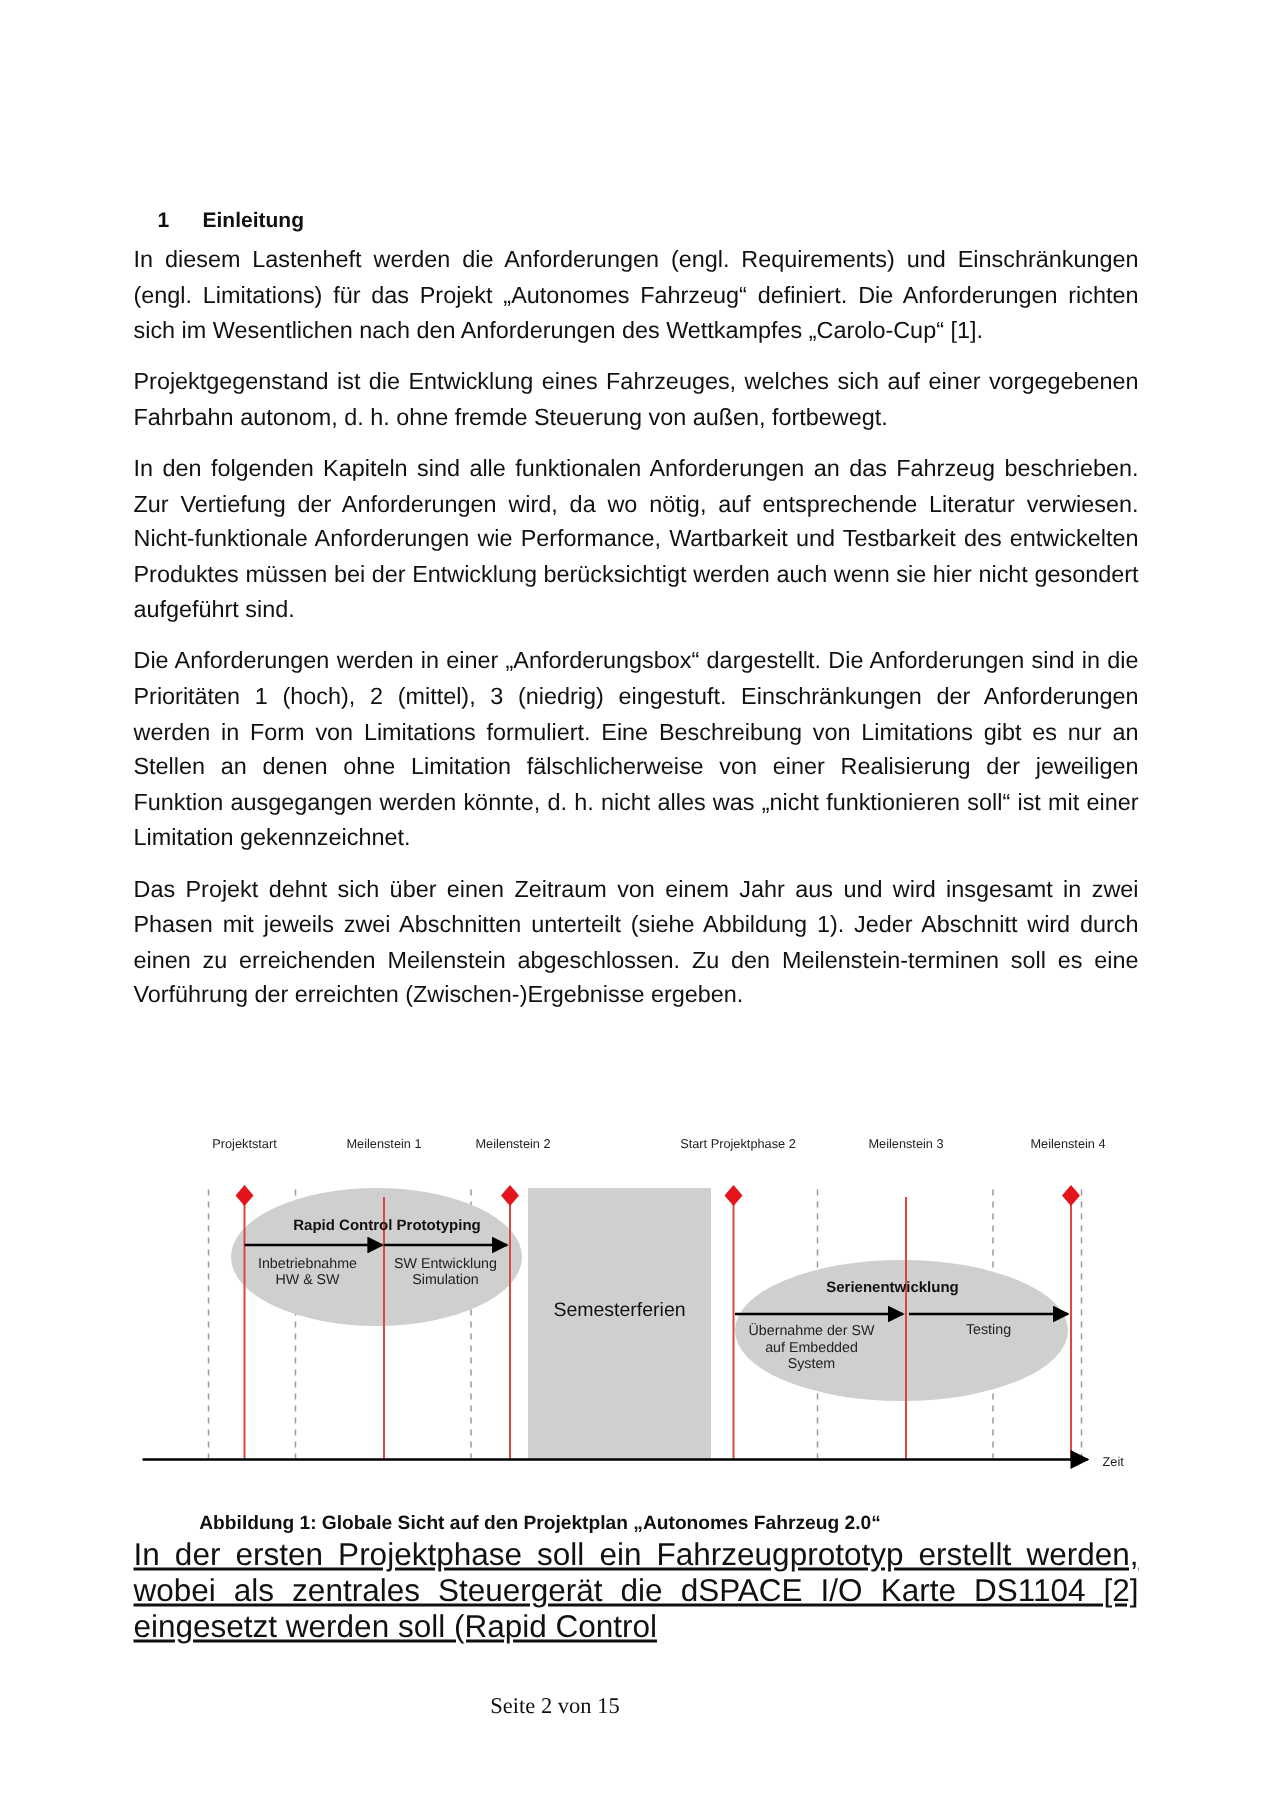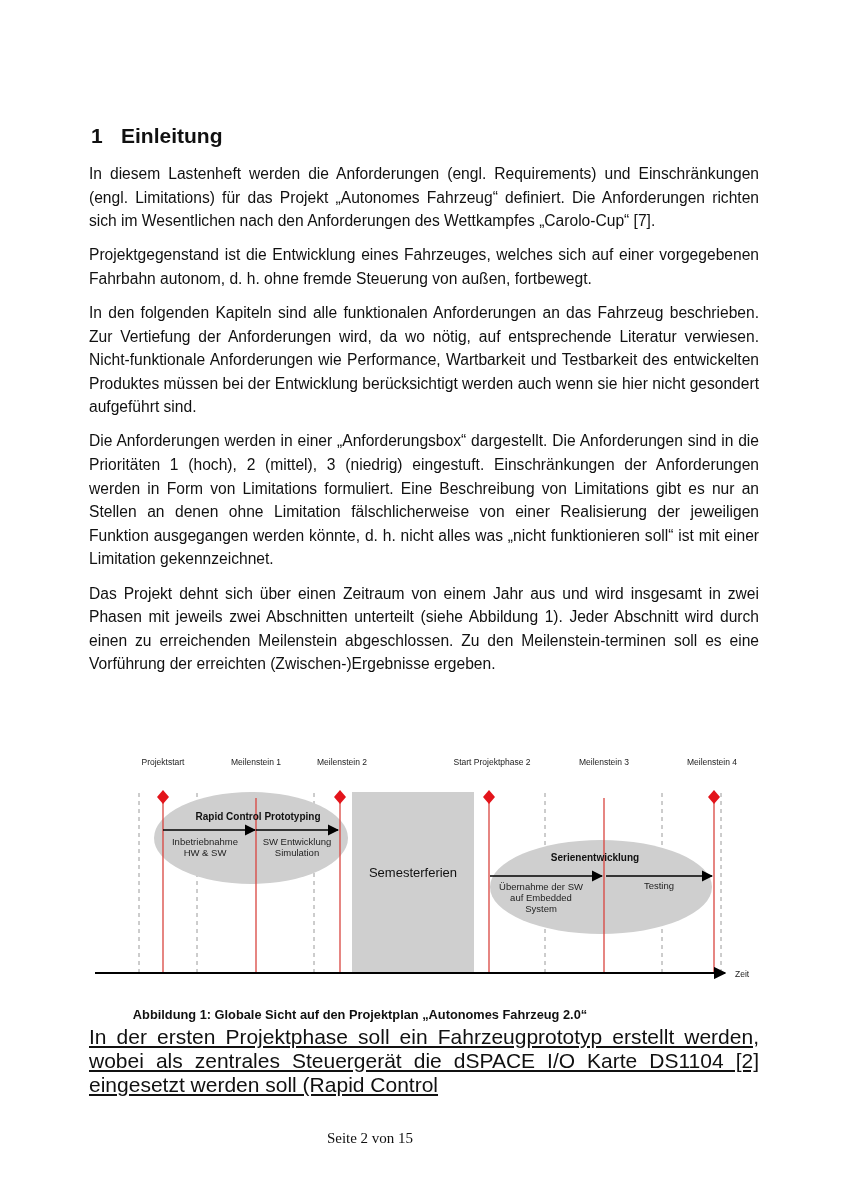--- a/index.html
+++ b/index.html
@@ -1,17 +1,17 @@
 <!DOCTYPE html>
 <html><head>
 <meta charset="utf-8">
 <style>
   html,body{margin:0;padding:0;background:#fff;}
   body{width:848px;height:1200px;position:relative;overflow:hidden;font-family:"Liberation Sans",sans-serif;color:#111;}
-  .heading{position:absolute;left:89px;top:122px;font-size:21px;font-weight:bold;margin:2px;}
+  .heading{position:absolute;left:89px;top:122px;font-size:14px;font-weight:bold;margin:16px;}
   .heading .num{display:inline-block;width:30px;}
   .body{position:absolute;left:89px;width:670px;font-size:15.6px;line-height:23.6px;text-align:justify;}
   .body p{margin:0 0 10.5px 0;}
   .diagram{position:absolute;left:0;top:740px;width:848px;height:260px;}
   .caption{position:absolute;left:0;width:720px;top:1007px;text-align:center;font-size:12.8px;font-weight:bold;}
   .after{position:absolute;left:89px;width:670px;top:1025px;font-size:21px;line-height:24px;text-align:justify;text-decoration:underline;}
   .after p{margin:0;}
   .footer{position:absolute;left:0;width:740px;top:1130px;text-align:center;font-family:"Liberation Serif",serif;font-size:15px;}
   .dlabel{font-family:"Liberation Sans",sans-serif;font-size:8.5px;fill:#222;}
   .dtext{font-family:"Liberation Sans",sans-serif;font-size:9.5px;fill:#222;}
@@ -19,21 +19,21 @@
   .dbig{font-family:"Liberation Sans",sans-serif;font-size:13px;fill:#111;}
 </style>
 </head>
 <body>
 
 <h1 class="heading">
   <span class="num">1</span><span>Einleitung</span>
 </h1>
 
 <div class="body" style="top:162px;">
-  <p>In diesem Lastenheft werden die Anforderungen (engl. Requirements) und Einschränkungen (engl. Limitations) für das Projekt „Autonomes Fahrzeug“ definiert. Die Anforderungen richten sich im Wesentlichen nach den Anforderungen des Wettkampfes „Carolo-Cup“ [7].</p>
+  <p>In diesem Lastenheft werden die Anforderungen (engl. Requirements) und Einschränkungen (engl. Limitations) für das Projekt „Autonomes Fahrzeug“ definiert. Die Anforderungen richten sich im Wesentlichen nach den Anforderungen des Wettkampfes „Carolo-Cup“ [1].</p>
   <p>Projektgegenstand ist die Entwicklung eines Fahrzeuges, welches sich auf einer vorgegebenen Fahrbahn autonom, d. h. ohne fremde Steuerung von außen, fortbewegt.</p>
   <p>In den folgenden Kapiteln sind alle funktionalen Anforderungen an das Fahrzeug beschrieben. Zur Vertiefung der Anforderungen wird, da wo nötig, auf entsprechende Literatur verwiesen. Nicht-funktionale Anforderungen wie Performance, Wartbarkeit und Testbarkeit des entwickelten Produktes müssen bei der Entwicklung berücksichtigt werden auch wenn sie hier nicht gesondert aufgeführt sind.</p>
   <p>Die Anforderungen werden in einer „Anforderungsbox“ dargestellt. Die Anforderungen sind in die Prioritäten 1 (hoch), 2 (mittel), 3 (niedrig) eingestuft. Einschränkungen der Anforderungen werden in Form von Limitations formuliert. Eine Beschreibung von Limitations gibt es nur an Stellen an denen ohne Limitation fälschlicherweise von einer Realisierung der jeweiligen Funktion ausgegangen werden könnte, d. h. nicht alles was „nicht funktionieren soll“ ist mit einer Limitation gekennzeichnet.</p>
   <p>Das Projekt dehnt sich über einen Zeitraum von einem Jahr aus und wird insgesamt in zwei Phasen mit jeweils zwei Abschnitten unterteilt (siehe Abbildung 1). Jeder Abschnitt wird durch einen zu erreichenden Meilenstein abgeschlossen. Zu den Meilenstein-terminen soll es eine Vorführung der erreichten (Zwischen-)Ergebnisse ergeben.</p>
 </div>
 
 <div class="diagram">
   <svg width="848" height="260" viewBox="0 740 848 260" xmlns="http://www.w3.org/2000/svg">
     <defs>
       <marker id="arr" viewBox="0 0 10 10" refX="9" refY="5" markerWidth="7" markerHeight="7" orient="auto">

